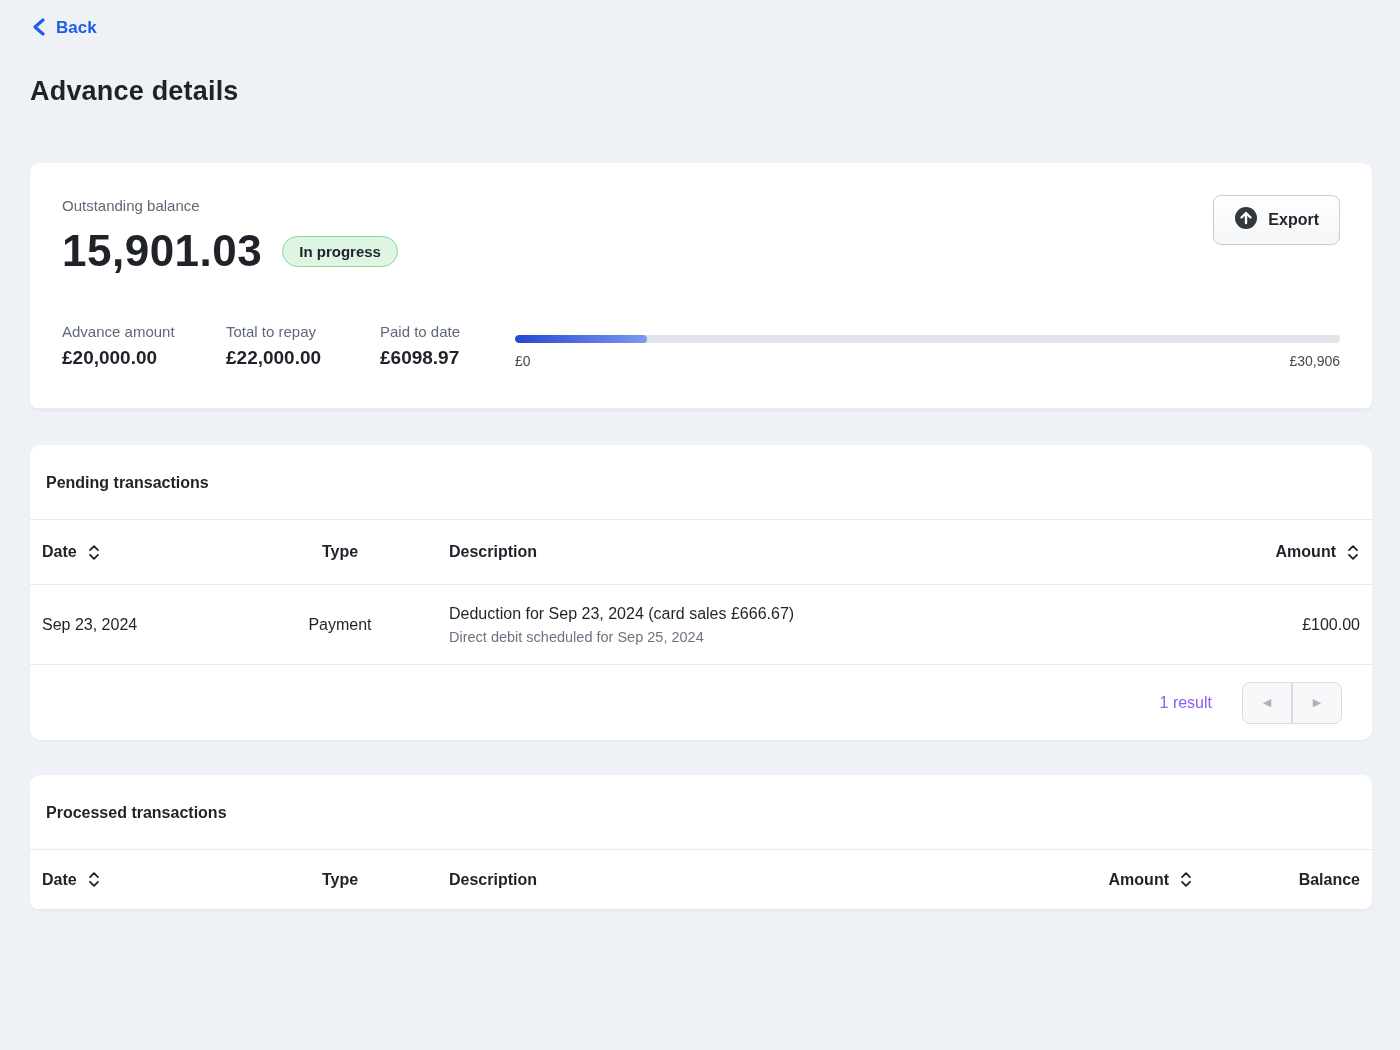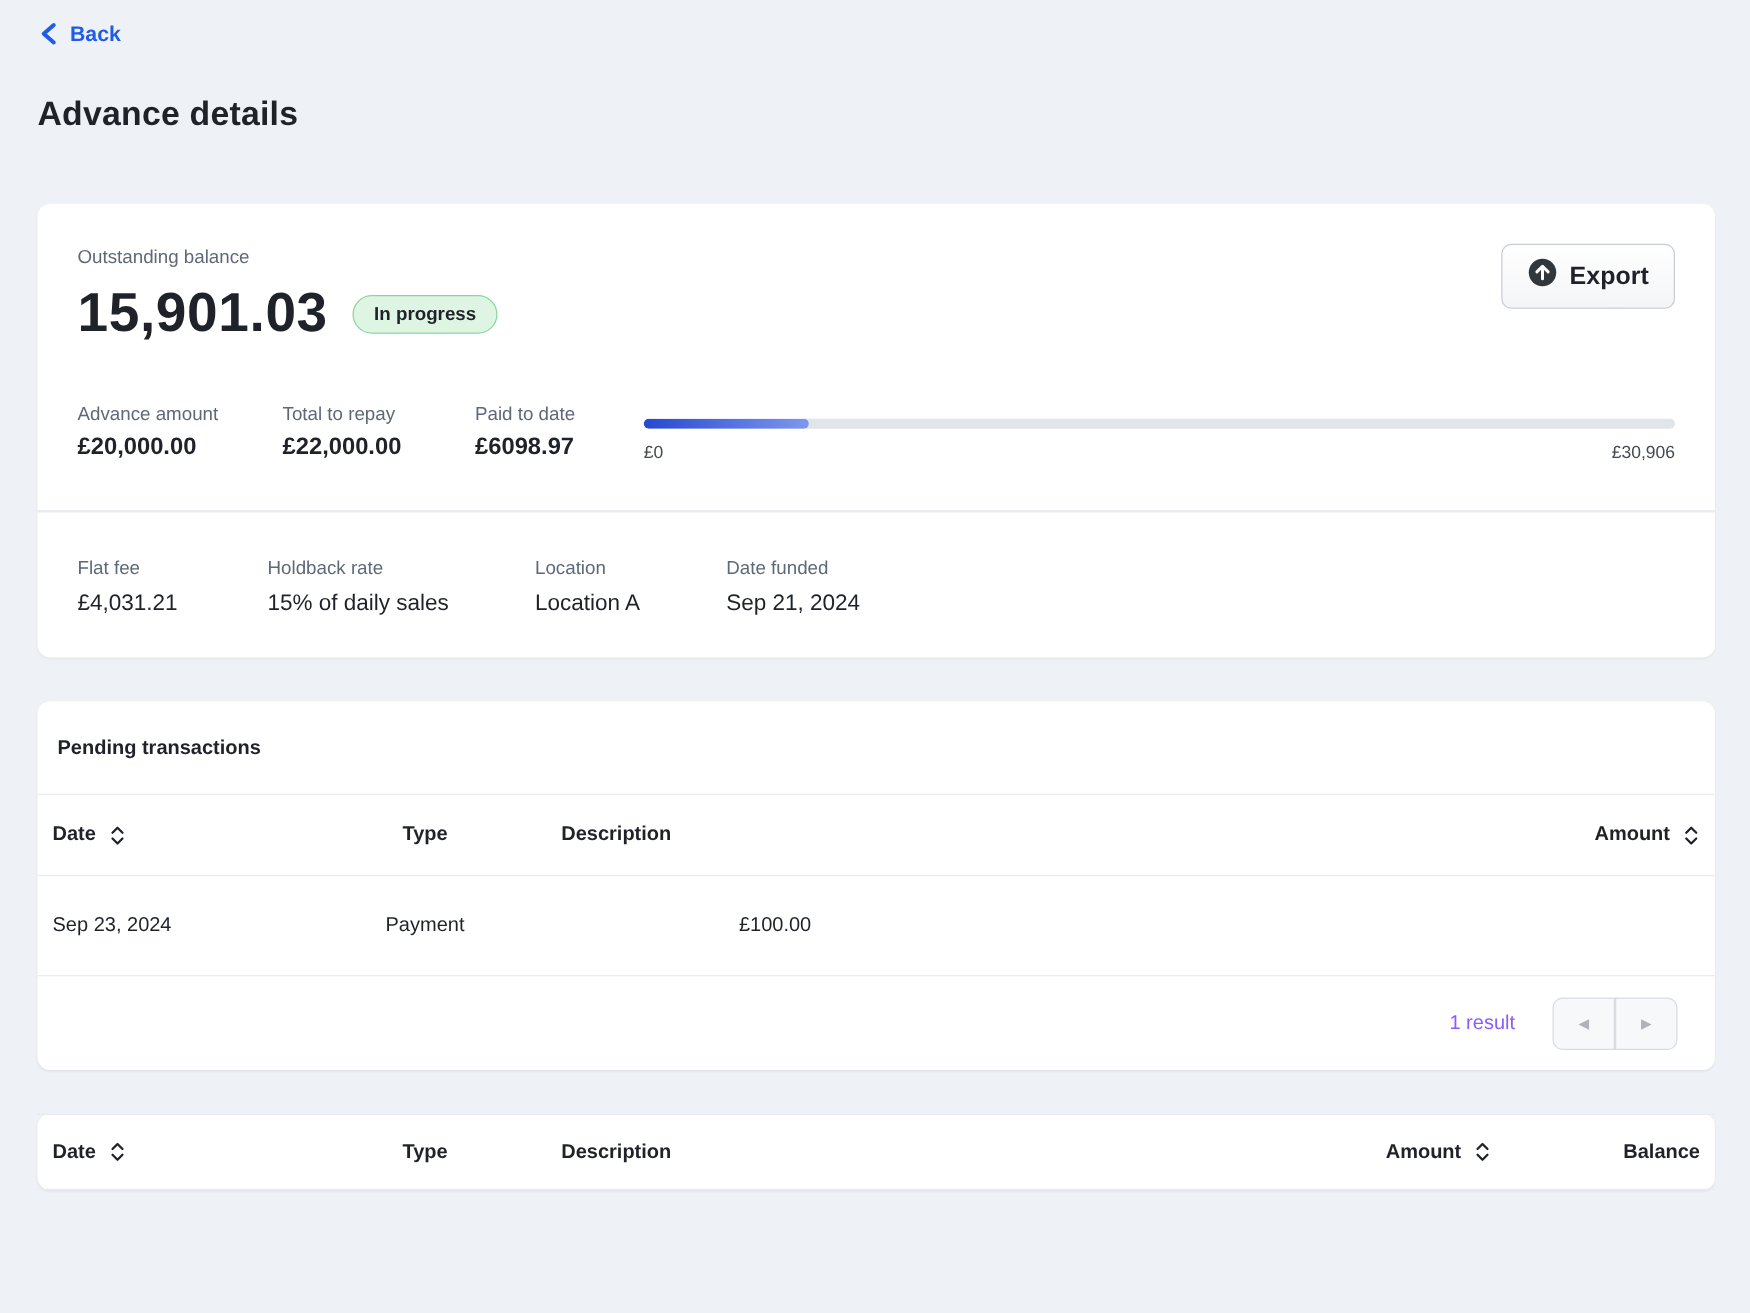--- a/index.html
+++ b/index.html
@@ -33,21 +33,21 @@
     font-size: 15px;
     font-weight: 600;
     color: #1f2329;
   }
   .export-btn {
     display: flex; align-items: center; gap: 10px;
     background: linear-gradient(#ffffff, #f4f5f7);
     border: 1px solid #c8cdd4;
     border-radius: 8px;
     padding: 10px 20px;
-    font-size: 20px; font-weight: 600; color: #1f2329;
+    font-size: 16px; font-weight: 600; color: #1f2329;
     cursor: pointer;
     margin-top: -2px;
     text-align: center;
   }
   .stats-row { display: flex; padding: 47px 32px 0 32px; }
   .stat { flex: none; }
   .stat .stat-value { margin-top: 7px; font-size: 19px; font-weight: 700; }
   .stat-1 { width: 164px; }
   .stat-2 { width: 154px; }
   .stat-3 { width: 135px; }
@@ -151,38 +151,20 @@
       </div>
       <div class="progress-labels">
         <span>£0</span>
         <span>£30,906</span>
       </div>
     </div>
   </div>
 
   <div class="summary-divider"></div>
 
-  <div class="details-row">
-    <div class="detail detail-1">
-      <div class="muted-label">Flat fee</div>
-      <div class="detail-value">£4,031.21</div>
-    </div>
-    <div class="detail detail-2">
-      <div class="muted-label">Holdback rate</div>
-      <div class="detail-value">15% of daily sales</div>
-    </div>
-    <div class="detail detail-3">
-      <div class="muted-label">Location</div>
-      <div class="detail-value">Location A</div>
-    </div>
-    <div class="detail">
-      <div class="muted-label">Date funded</div>
-      <div class="detail-value">Sep 21, 2024</div>
-    </div>
-  </div>
 </div>
 
 <div class="card card-table">
   <div class="section-heading">Pending transactions</div>
   <div class="rule"></div>
 
   <div class="thead-row">
     <div class="col-date">
       <span>Date</span>
       <span class="sort-icon">
@@ -203,37 +185,42 @@
           </svg>
       </span>
     </div>
   </div>
 
   <div class="tbody-row">
     <div class="col-date">
         <span>Sep 23, 2024</span>
       </div>
     <div class="col-type">Payment</div>
+    <div class="col-desc">
+      <div>Deduction for Sep 23, 2024 (card sales £666.67)</div>
+      <div class="desc-sub">Direct debit scheduled for Sep 25, 2024</div>
+    </div>
     <div class="cell-amount">£100.00</div>
   </div>
 
   <div class="table-footer">
     <span class="result-count">1 result</span>
     <div class="pager">
       <div class="pager-btn pager-prev">
         <span>◀</span>
       </div>
       <div class="pager-btn pager-next">
         <span>▶</span>
       </div>
     </div>
   </div>
 </div>
 
 <div class="card card-table">
+  <div class="section-heading">Processed transactions</div>
   <div class="rule"></div>
 
   <div class="thead-row" style="height:60px;">
     <div class="col-date">
       <span>Date</span>
       <span class="sort-icon">
         <svg width="14" height="17" viewBox="0 0 14 17">
             <polyline points="3,6.2 7,2.2 11,6.2" fill="none" stroke="#1f2329" stroke-width="1.8" stroke-linecap="round" stroke-linejoin="round"></polyline>
             <polyline points="3,10.8 7,14.8 11,10.8" fill="none" stroke="#1f2329" stroke-width="1.8" stroke-linecap="round" stroke-linejoin="round"></polyline>
           </svg>

